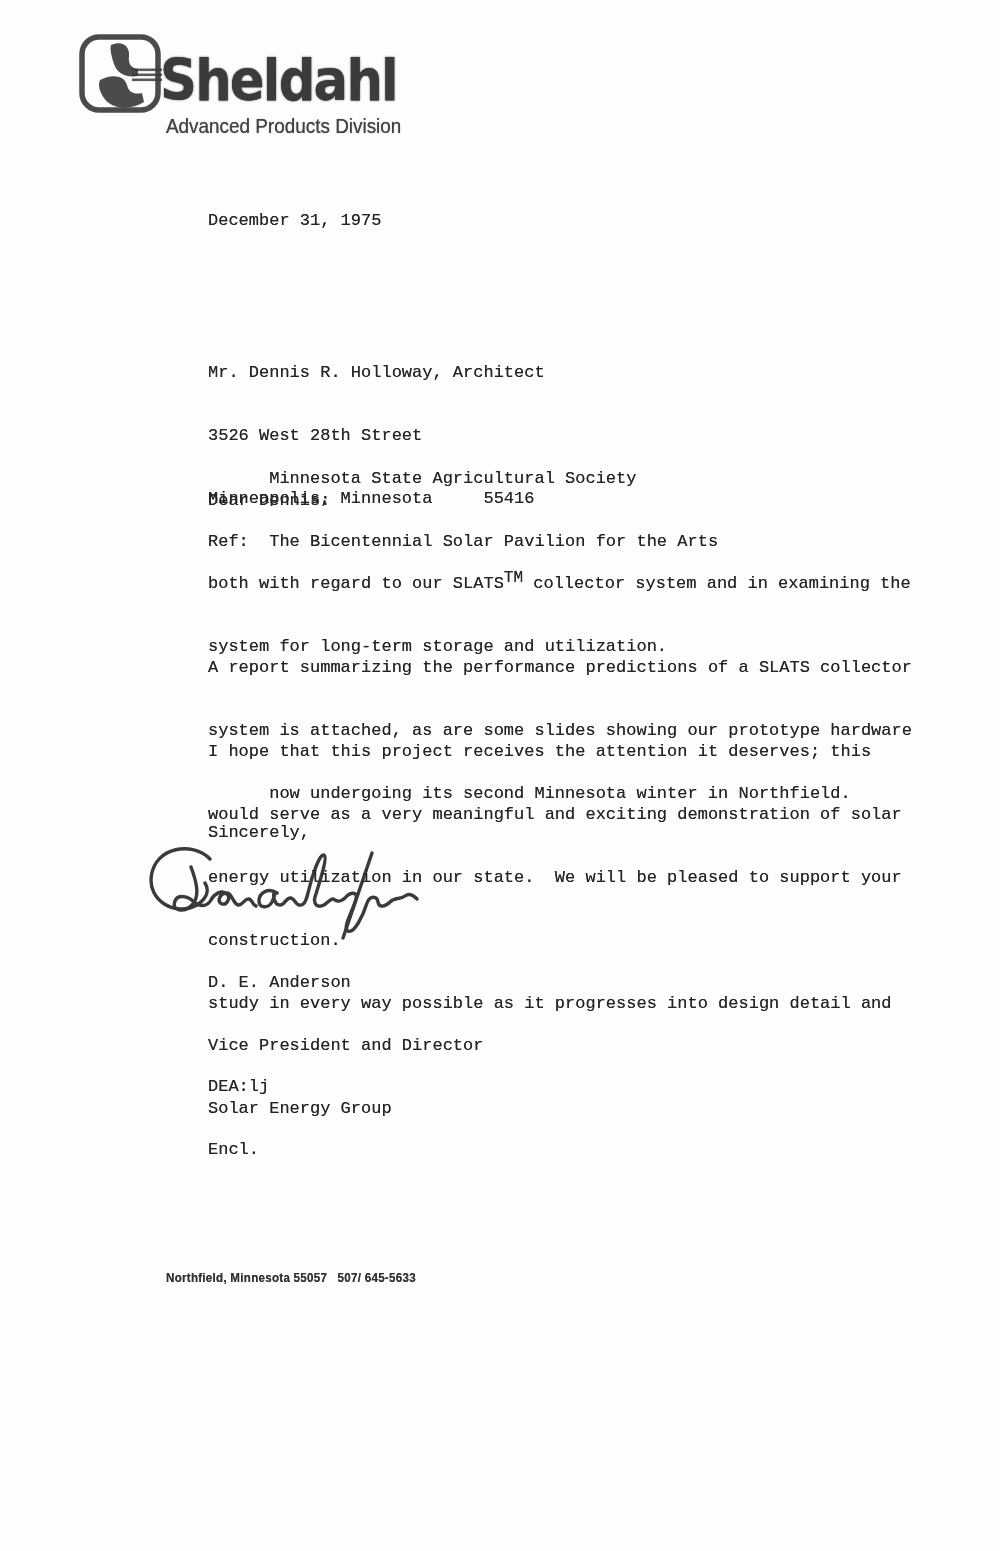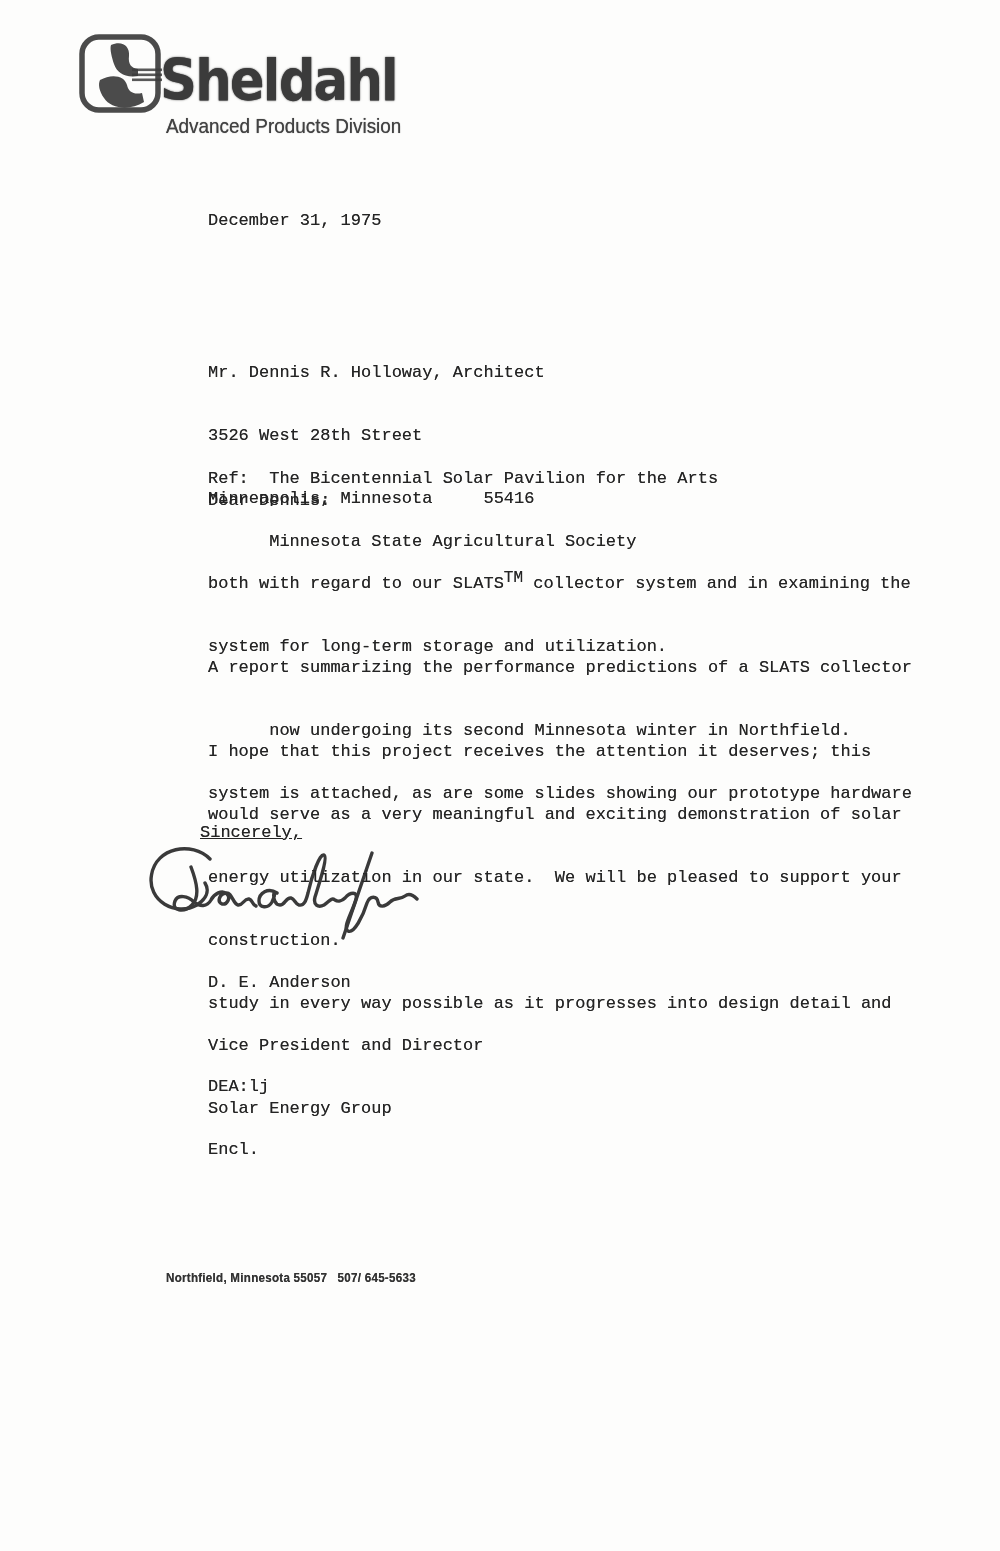--- a/index.html
+++ b/index.html
@@ -77,46 +77,46 @@
 
   <div class="mono" style="left:168px; top:210px;">December 31, 1975</div>
 
   <div class="mono" style="left:168px; top:320px;">
     <div>Mr. Dennis R. Holloway, Architect</div>
     <div>3526 West 28th Street</div>
     <div>Minneapolis, Minnesota     55416</div>
   </div>
 
   <div class="mono" style="left:168px; top:426px;">
+    <div>      Minnesota State Agricultural Society</div>
     <div>Ref:  The Bicentennial Solar Pavilion for the Arts</div>
-    <div>      Minnesota State Agricultural Society</div>
   </div>
 
   <div class="mono" style="left:168px; top:490px;">Dear Dennis:</div>
 
   <div class="mono" style="left:168px; top:531px;">
     <div><span>both with regard to our SLATS</span><sup class="tm">TM</sup><span> collector system and in examining the</span></div>
     <div>system for long-term storage and utilization.</div>
   </div>
 
   <div class="mono" style="left:168px; top:615px;text-align:center;">
     <div>A report summarizing the performance predictions of a SLATS collector</div>
+    <div>system is attached, as are some slides showing our prototype hardware</div>
     <div>now undergoing its second Minnesota winter in Northfield.</div>
-    <div>system is attached, as are some slides showing our prototype hardware</div>
   </div>
 
   <div class="mono" style="left:168px; top:699px;">
     <div>I hope that this project receives the attention it deserves; this</div>
     <div>would serve as a very meaningful and exciting demonstration of solar</div>
     <div>energy utilization in our state.  We will be pleased to support your</div>
     <div>construction.</div>
     <div>study in every way possible as it progresses into design detail and</div>
   </div>
 
-  <div class="mono" style="left:160px; top:822px;text-decoration:underline;">Sincerely,</div>
+  <div class="mono" style="left:168px; top:822px;">Sincerely,</div>
 
   <svg class="sig-svg" width="290" height="105" viewBox="0 0 290 105" fill="none" stroke="#2a2a2a" stroke-width="3.4" stroke-linecap="round" stroke-linejoin="round" opacity="0.92">
 
     <path d="M62 18 C 44 0 8 6 3.5 34 C -1 60 28 76 49 64 C 58 58 62 50 57 42"></path>
 
     <path d="M43 26 C 49 42 52 56 44 64 C 36 72 23 70 27 60 C 30 53 40 55 46 61 C 52 66 59 66 63 59 C 66 53 74 48 79 53 C 83 57 79 64 74 63 C 69 61 71 53 78 52 C 84 51 85 63 90 64 C 95 65 96 57 101 58 C 105 59 104 64 108 65"></path>
 
     <path d="M129 52 C 120 46 111 52 111 60 C 111 67 120 68 124 61 C 126 57 127 53 126 52 C 125 57 127 64 132 64 C 137 64 138 56 143 57 C 147 58 147 63 151 64 C 156 65 158 60 160 52 C 164 34 172 12 176 14 C 180 16 172 40 167 56 C 165 64 170 67 176 64 C 181 61 183 56 187 59 C 190 61 194 60 197 57 C 202 51 210 50 208 58 C 205 70 194 87 200 90 C 206 93 215 75 219 62 C 222 54 229 55 230 61 C 231 67 237 66 242 61 C 247 56 252 59 257 55 C 261 52 265 54 269 58"></path>
 
     <path d="M195 97 L 224 12"></path>

